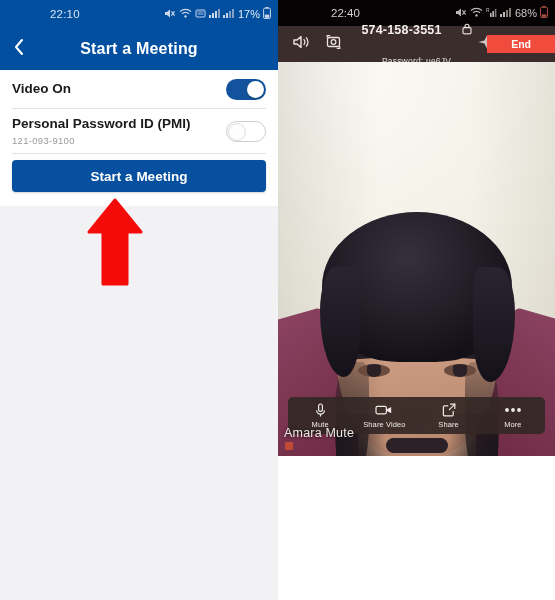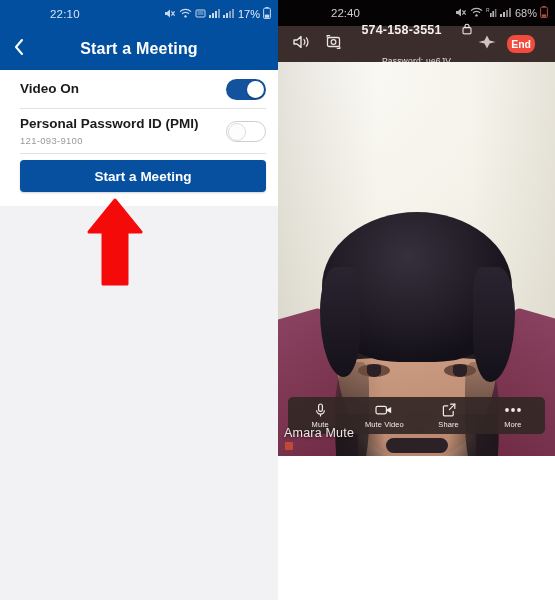--- a/index.html
+++ b/index.html
@@ -34,21 +34,21 @@
   .back-chev{
     position:absolute;left:8px;top:50%;transform:translateY(-50%);
     width:22px;height:22px;display:flex;align-items:center;justify-content:center;
     cursor:pointer;
   }
   .l-title{
     width:100%;text-align:center;color:#ffffff;
     font-size:16px;font-weight:bold;letter-spacing:.2px;
   }
 
-  .card{background:#ffffff;padding:0 0 14px 8px;}
+  .card{background:#ffffff;padding:0 0 14px 0;}
   .row{
     height:38px;display:flex;align-items:center;justify-content:space-between;
     padding:0 12px 0 12px;box-sizing:border-box;
   }
   .row.tall{height:44px;align-items:center;}
   .row-divider{height:1px;background:#e3e3e6;margin:0 12px;}
   .row-label{font-size:13.5px;color:#1b1b1b;font-weight:bold;line-height:1.25;}
   .row-sub{font-size:9.5px;color:#9a9a9e;margin-top:2px;letter-spacing:.3px;}
 
   .toggle{
@@ -98,22 +98,22 @@
   .hdr-center{
     position:absolute;left:0;right:0;top:50%;transform:translateY(-50%);
     text-align:center;pointer-events:none;
   }
   .mtg-id{
     color:#f4efee;font-size:12.5px;font-weight:bold;letter-spacing:.2px;
     display:flex;align-items:center;justify-content:center;gap:20px;line-height:1.1;
   }
   .mtg-pass{color:#e6dedc;font-size:8.5px;margin-top:17px;letter-spacing:.2px;}
   .end-btn{
-    position:absolute;right:20px;top:50%;transform:translateY(-50%);
-    background:#f04b3c;border-radius:8px;padding:3px 4px;
+    position:absolute;right:0;top:50%;transform:translateY(-50%);
+    background:#f04b3c;border-radius:0;padding:3px 24px;
     color:#ffffff;font-size:10.5px;font-weight:bold;cursor:pointer;
   }
 
   
   .video{
     position:absolute;left:0;right:0;top:62px;bottom:0;
     background:#f7f5ef;overflow:hidden;
   }
   .wall{position:absolute;inset:0;
     background:
@@ -466,21 +466,21 @@
           </span>
           <span class="tb-label">Mute</span>
         </div>
         <div class="tb-item">
           <span class="tb-ico">
             <svg width="18" height="12" viewBox="0 0 18 12">
                 <rect x="1" y="2.4" width="10.4" height="7.4" rx="1.5" fill="none" stroke="#f0eae8" stroke-width="1.2"></rect>
                 <path d="M12 5.2l4.2-2.3v6.4L12 7Z" fill="#f0eae8"></path>
               </svg>
           </span>
-          <span class="tb-label">Mute Video</span>
+          <span class="tb-label">Share Video</span>
         </div>
         <div class="tb-item">
           <span class="tb-ico">
             <svg width="14" height="14" viewBox="0 0 14 14">
                 <path d="M8.6 1.2H12.8V5.4" stroke="#f0eae8" stroke-width="1.2" fill="none" stroke-linecap="round"></path>
                 <path d="M12.8 1.2L7.4 6.6" stroke="#f0eae8" stroke-width="1.2" stroke-linecap="round"></path>
                 <path d="M11.2 8.4v3.4a1 1 0 0 1-1 1H2.4a1 1 0 0 1-1-1V3.8a1 1 0 0 1 1-1h3.4" stroke="#f0eae8" stroke-width="1.2" fill="none" stroke-linecap="round"></path>
               </svg>
           </span>
           <span class="tb-label">Share</span>

